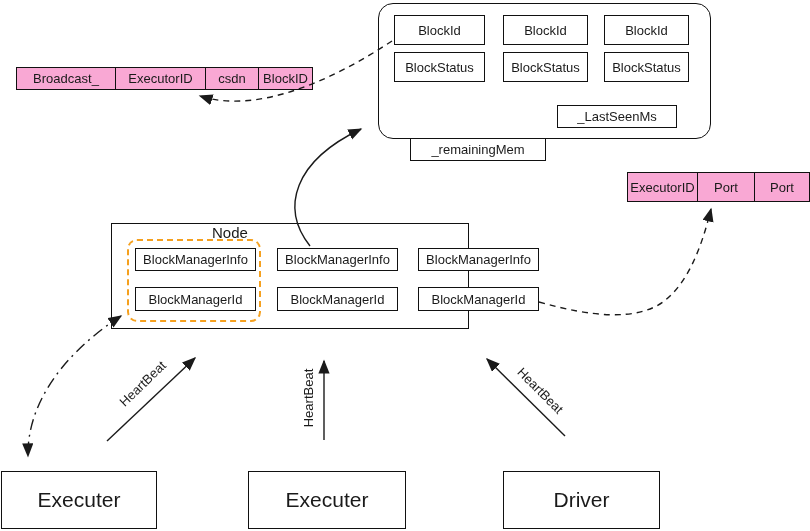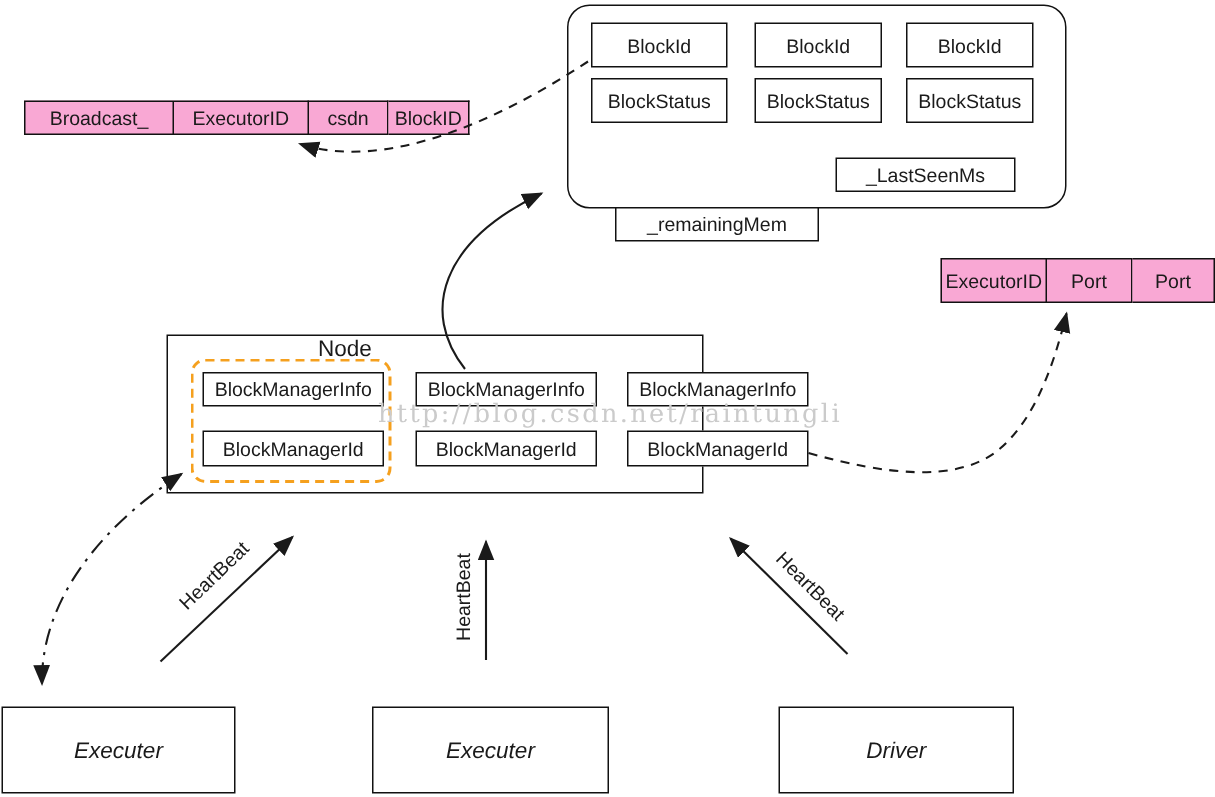--- a/index.html
+++ b/index.html
@@ -72,23 +72,22 @@
     position:absolute;
     left:252px;top:266px;
     font-family:"DejaVu Serif",serif;
     font-size:17px;
     letter-spacing:1.6px;
     color:#cbcbcb;
     z-index:4;
     pointer-events:none;
   }
   .bottom-box{
-    font-size:15px;
+    font-size:21px;
     height:58px;
-    font-style:italic;
   }
   .hb-label{
     position:absolute;
     width:80px;height:16px;
     font-size:13px;
     text-align:center;
     white-space:nowrap;
   }
   .arrows{
     position:absolute;left:0;top:0;z-index:5;
@@ -129,25 +128,24 @@
     <div class="node-label">Node</div>
     <div class="orange-rect"></div>
     <div class="box" style="left:23px;top:24px;width:121px;height:23px;">BlockManagerInfo</div>
     <div class="box" style="left:23px;top:63px;width:121px;height:24px;">BlockManagerId</div>
     <div class="box" style="left:165px;top:24px;width:121px;height:23px;">BlockManagerInfo</div>
     <div class="box" style="left:165px;top:63px;width:121px;height:24px;">BlockManagerId</div>
     <div class="box" style="left:306px;top:24px;width:121px;height:23px;">BlockManagerInfo</div>
     <div class="box" style="left:306px;top:63px;width:121px;height:24px;">BlockManagerId</div>
   </div>
 
-  <div class="watermark">http://blog.csdn.net/raintungli</div>
 
   <div class="box bottom-box" style="left:1px;top:471px;width:156px;">Executer</div>
   <div class="box bottom-box" style="left:248px;top:471px;width:158px;">Executer</div>
-  <div class="box bottom-box" style="left:503px;top:471px;width:157px;margin-left:16px;">Driver</div>
+  <div class="box bottom-box" style="left:503px;top:471px;width:157px;">Driver</div>
 
   <div class="hb-label" style="left:103px;top:376px;transform:rotate(-44deg);">HeartBeat</div>
   <div class="hb-label" style="left:269px;top:390px;transform:rotate(-90deg);">HeartBeat</div>
   <div class="hb-label" style="left:500px;top:383px;transform:rotate(45deg);">HeartBeat</div>
 
   <svg class="arrows" width="810" height="531" viewBox="0 0 810 531">
     <defs>
       <marker id="ah" markerWidth="11" markerHeight="9" refX="9" refY="4" orient="auto-start-reverse">
         <path d="M0,0 L10,4 L0,8 z" fill="#1a1a1a"></path>
       </marker>

